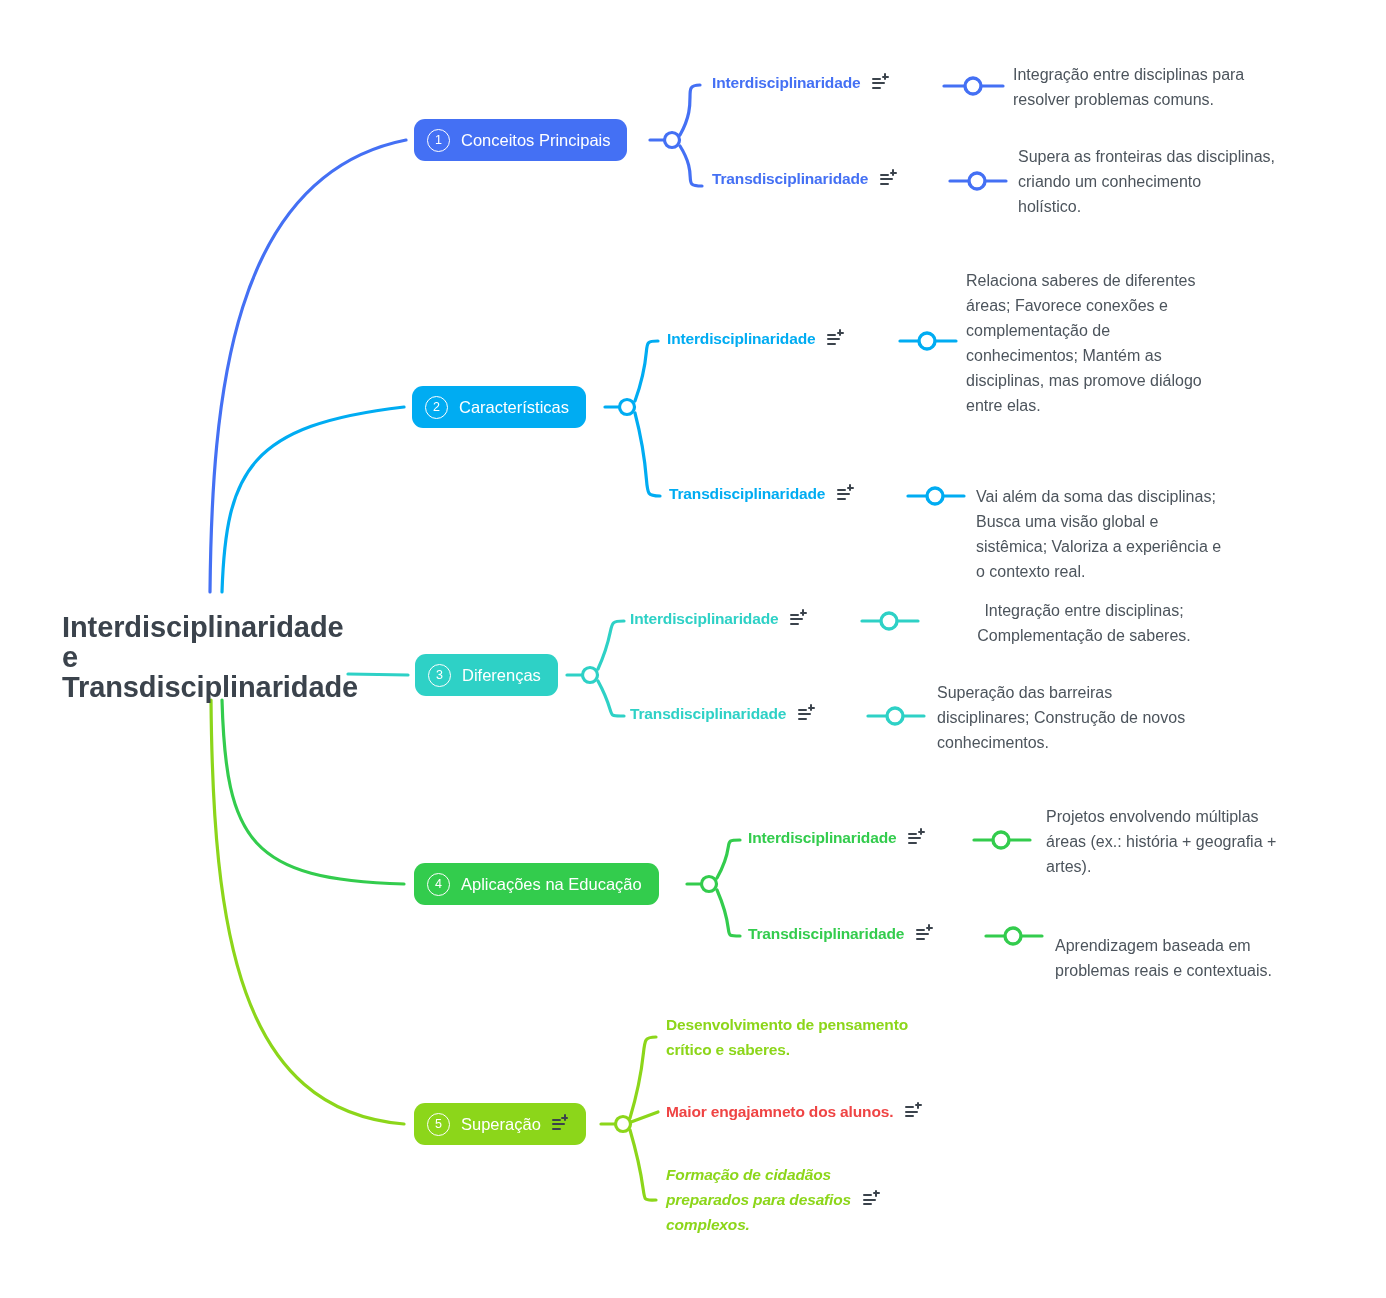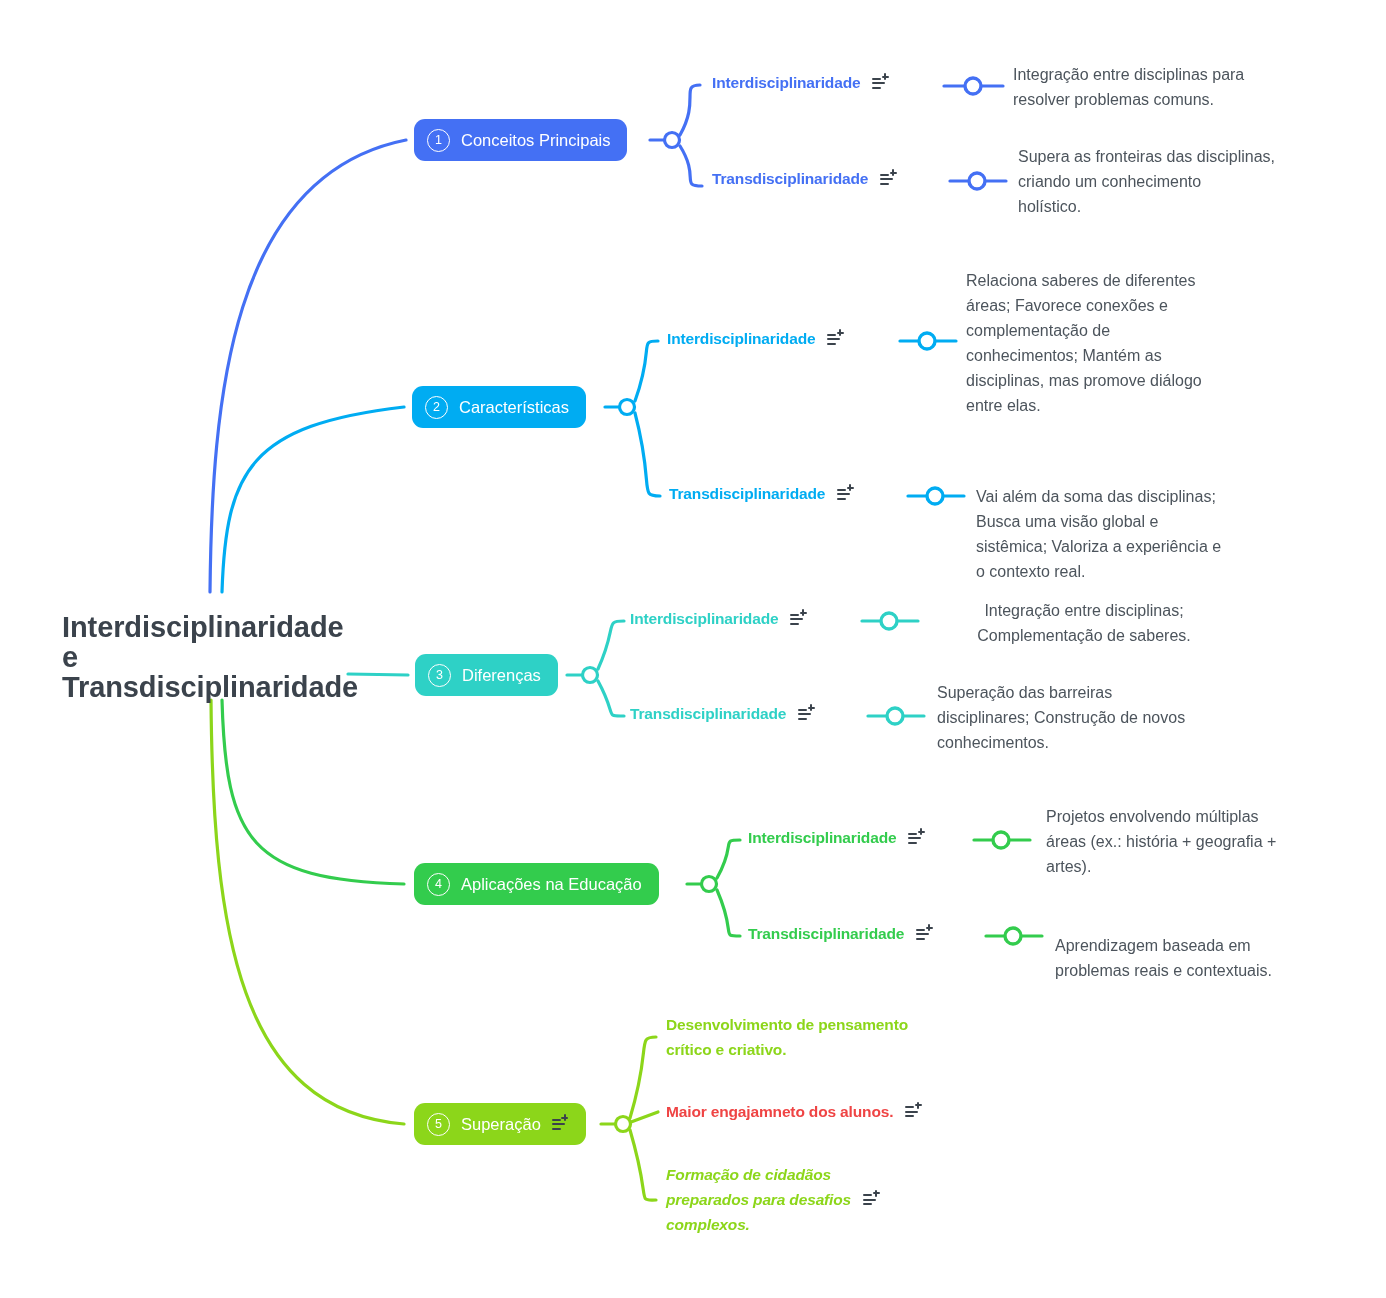--- a/index.html
+++ b/index.html
@@ -357,21 +357,21 @@
         <i class="l1" style="background:#3b434c"></i>
         <i class="l2" style="background:#3b434c"></i>
         <i class="l3" style="background:#3b434c"></i>
         <b class="pv" style="background:#3b434c"></b>
         <b class="ph" style="background:#3b434c"></b>
       </span>
   </div>
 
   <div class="leaflabel" style="left:666px; top:1012px; color:#8CD61A;">
     <span class="ltxt">Desenvolvimento de pensamento
-crítico e criativo.</span>
+crítico e saberes.</span>
   </div>
 
   <div class="leaflabel" style="left:666px; top:1099px; color:#ef4444;">
     <span class="ltxt">Maior engajamneto dos alunos.</span>
     <span class="noteicon">
         <i class="l1"></i>
         <i class="l2"></i>
         <i class="l3"></i>
         <b class="pv"></b>
         <b class="ph"></b>

